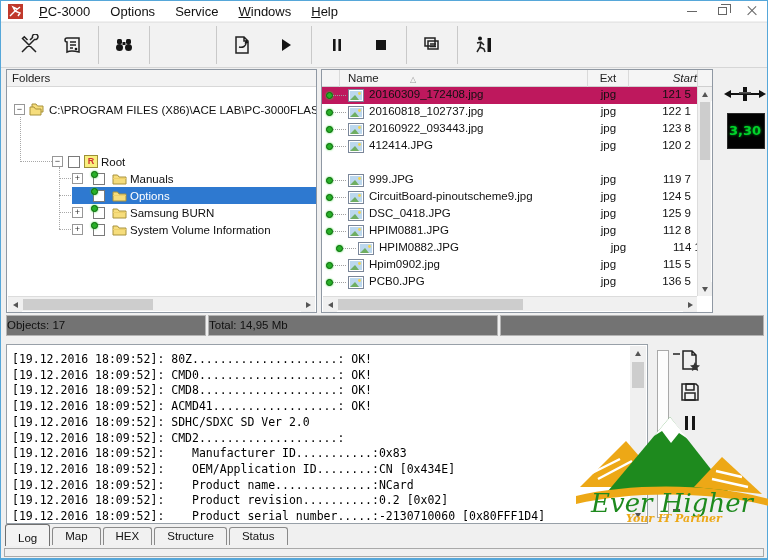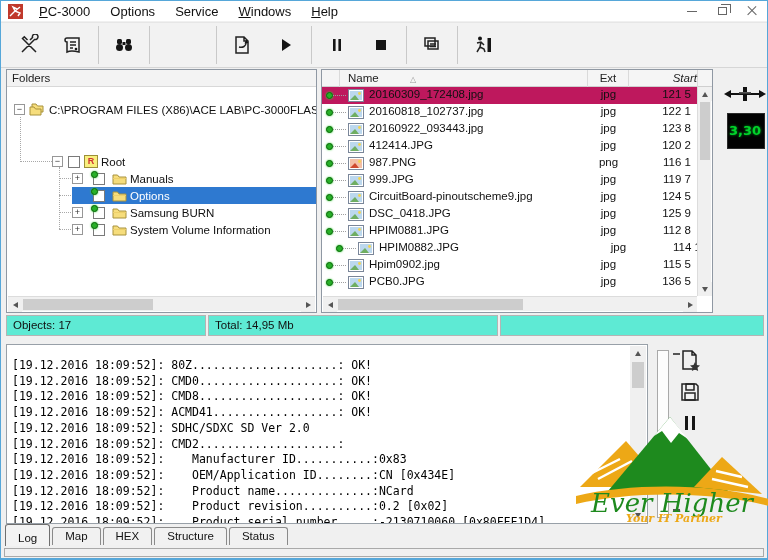--- a/index.html
+++ b/index.html
@@ -84,27 +84,27 @@
   .tri-right { border-width:3.5px 0 3.5px 5px; border-left-color:#555; }
 
   
   .voltage { position:absolute; left:726px; top:112px; width:38px; height:36px; background:#020202;
              border:1px solid #2a2a2a; color:#00d42a; font:bold 13px/34px "DejaVu Sans",sans-serif;
              text-align:right; padding-right:3px; text-shadow:0 0 3px #00a020; }
   .vslider-icon { position:absolute; left:722px; top:83px; }
 
   
   .statusbar { position:absolute; left:0; top:314px; width:100%; height:21px; }
-  .sb-cell { position:absolute; top:0; height:21px; background:#5eead4; border:1px solid #b4b4b4;
-             font-size:11.5px; color:#111; line-height:19px; padding-left:6px; }
+  .sb-cell { position:absolute; top:0; height:21px; background:#737373; border:1px solid #b4b4b4;
+             font-size:11.5px; color:#111; line-height:19px; }
 
   
   .log-box { position:absolute; left:5px; top:343px; width:642px; height:180px; background:#fff;
              border:1px solid #98a0a8; overflow:hidden; }
-  .log-pre { position:absolute; left:5px; top:13px; font-family:"DejaVu Sans Mono",monospace;
+  .log-pre { position:absolute; left:5px; top:7px; font-family:"DejaVu Sans Mono",monospace;
              font-size:11.5px; line-height:15.7px; color:#000; white-space:pre; }
   .log-slider-channel { position:absolute; left:656px; top:349px; width:12px; height:168px;
                         background:#fdfdfd; border:1px solid #a9a9a9; }
   .slider-tick { position:absolute; width:7px; height:2px; background:#555; }
   .log-icons { position:absolute; left:676px; top:347px; width:28px; }
   .log-icon-btn { width:26px; height:26px; display:flex; align-items:center; justify-content:center; margin-bottom:5px; }
 
   
   .logo { position:absolute; left:575px; top:398px; width:193px; height:124px; z-index:6; pointer-events:none; }
 
@@ -372,33 +372,20 @@
     <svg class="fr-icon" width="16" height="13" viewBox="0 0 16 13">
       <rect x="0.5" y="0.5" width="15" height="12" fill="#ffffff" stroke="#7a8699"></rect>
       <rect class="icon-sky" x="2" y="2" width="12" height="9" fill="#bcd8ee"></rect>
       <polygon class="icon-hill" points="2,11 7,6 11,11" fill="#6fae62"></polygon>
       <circle cx="11.5" cy="4.5" r="1.4" fill="#f4d44d"></circle>
     </svg>
     <span class="fr-name c-name">412414.JPG</span>
     <span class="fr-ext c-ext">jpg</span>
     <span class="fr-start c-start">120 2</span>
   </div>
-        <div class="file-row png" style="top: 68px;">
-    <span class="gdot fr-dot"></span>
-    <span class="fr-line"></span>
-    <svg class="fr-icon" width="16" height="13" viewBox="0 0 16 13">
-      <rect x="0.5" y="0.5" width="15" height="12" fill="#ffffff" stroke="#7a8699"></rect>
-      <rect class="icon-sky" x="2" y="2" width="12" height="9" fill="#bcd8ee"></rect>
-      <polygon class="icon-hill" points="2,11 7,6 11,11" fill="#6fae62"></polygon>
-      <circle cx="11.5" cy="4.5" r="1.4" fill="#f4d44d"></circle>
-    </svg>
-    <span class="fr-name c-name">987.PNG</span>
-    <span class="fr-ext c-ext">png</span>
-    <span class="fr-start c-start">116 1</span>
-  </div>
         <div class="file-row" style="top: 85px;">
     <span class="gdot fr-dot"></span>
     <span class="fr-line"></span>
     <svg class="fr-icon" width="16" height="13" viewBox="0 0 16 13">
       <rect x="0.5" y="0.5" width="15" height="12" fill="#ffffff" stroke="#7a8699"></rect>
       <rect class="icon-sky" x="2" y="2" width="12" height="9" fill="#bcd8ee"></rect>
       <polygon class="icon-hill" points="2,11 7,6 11,11" fill="#6fae62"></polygon>
       <circle cx="11.5" cy="4.5" r="1.4" fill="#f4d44d"></circle>
     </svg>
     <span class="fr-name c-name">999.JPG</span>

